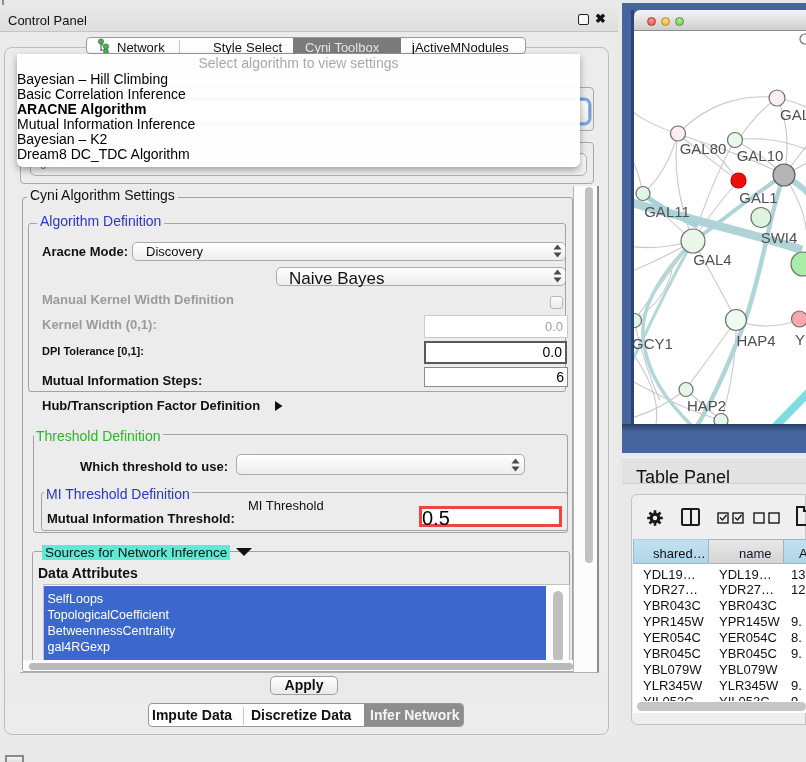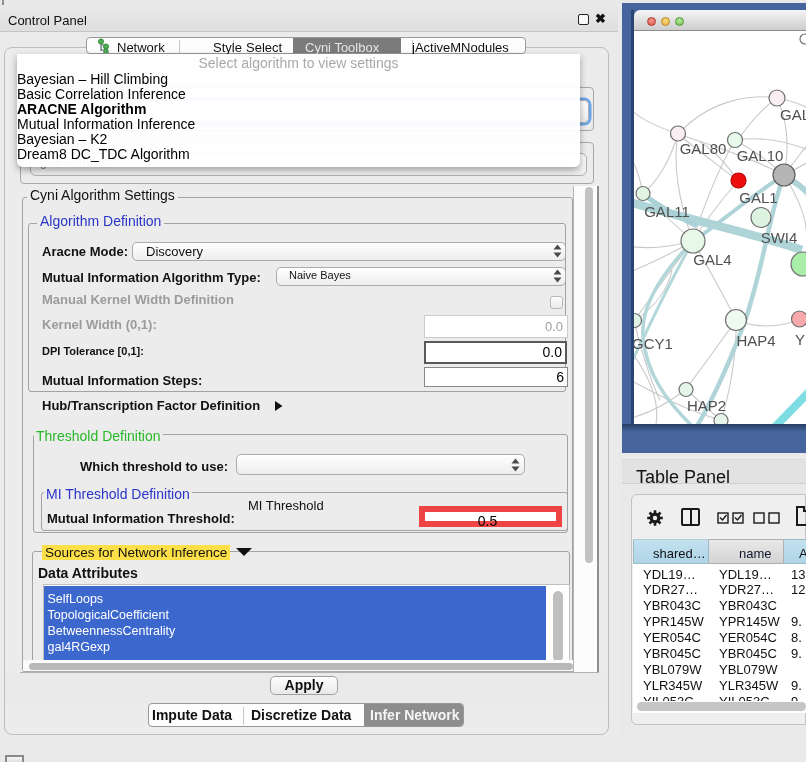--- a/index.html
+++ b/index.html
@@ -57,23 +57,22 @@
 <div class="abs" style="left:37px;top:212.5px;background:#ececec;padding:0 3px;font-size:14px;color:#2a35c8;">Algorithm Definition</div>
 
 <div class="abs" style="left:42px;top:243.5px;font-size:13px;font-weight:bold;color:#111;">Aracne Mode:</div>
 <div class="abs combo" style="left:132px;top:242px;width:434px;height:19px;background:linear-gradient(#ffffff,#ededed);border:1px solid #ababab;border-radius:5px;"></div>
 <div class="abs" style="left:146px;top:243.5px;font-size:13px;color:#111;">Discovery</div>
 <svg class="abs" style="left:552px;top:244px;" width="11" height="14" viewBox="0 0 11 14">
       <path d="M5.5 0.5 L9.5 5.5 L1.5 5.5 Z" fill="#4a4a4a"></path>
       <path d="M5.5 13.5 L9.5 8.5 L1.5 8.5 Z" fill="#4a4a4a"></path>
     </svg>
 
-<div class="abs" style="left:42px;top:269.5px;font-size:13px;font-weight:bold;color:#111;">Mutual Information Algorithm Type:</div>
 <div class="abs combo" style="left:276px;top:267px;width:290px;height:19px;background:linear-gradient(#ffffff,#ededed);border:1px solid #ababab;border-radius:5px;"></div>
-<div class="abs" style="left:289px;top:268.5px;font-size:11px;color:#111;">Naive Bayes</div>
+<div class="abs" style="left:289px;top:268.5px;font-size:17px;color:#111;">Naive Bayes</div>
 <svg class="abs" style="left:552px;top:269px;" width="11" height="14" viewBox="0 0 11 14">
       <path d="M5.5 0.5 L9.5 5.5 L1.5 5.5 Z" fill="#4a4a4a"></path>
       <path d="M5.5 13.5 L9.5 8.5 L1.5 8.5 Z" fill="#4a4a4a"></path>
     </svg>
 
 <div class="abs" style="left:42px;top:292px;font-size:13px;font-weight:bold;color:#9b9b9b;">Manual Kernel Width Definition</div>
 <div class="abs" style="left:550px;top:296px;width:13px;height:13px;background:linear-gradient(#fdfdfd,#eaeaea);border:1px solid #b9b9b9;border-radius:3px;"></div>
 
 <div class="abs" style="left:42px;top:316.5px;font-size:13px;font-weight:bold;color:#9b9b9b;">Kernel Width (0,1):</div>
 <div class="abs" style="left:424px;top:315px;width:144px;height:23px;background:#fff;border:1px solid #cccccc;font-size:13px;color:#a0a0a0;text-align:right;line-height:21px;padding-right:4px;">0.0</div>
@@ -96,24 +95,24 @@
 <div class="abs combo" style="left:236px;top:454px;width:289px;height:21px;background:linear-gradient(#ffffff,#ededed);border:1px solid #ababab;border-radius:5px;"></div>
 <div class="abs" style="left:248px;top:457.5px;font-size:13px;color:#111;margin-top:40px;">MI Threshold</div>
 <svg class="abs" style="left:510px;top:458px;" width="11" height="14" viewBox="0 0 11 14">
       <path d="M5.5 0.5 L9.5 5.5 L1.5 5.5 Z" fill="#4a4a4a"></path>
       <path d="M5.5 13.5 L9.5 8.5 L1.5 8.5 Z" fill="#4a4a4a"></path>
     </svg>
 
 <div class="abs" style="left:41px;top:492px;width:527px;height:39px;border:1px solid #a2a2a2;border-radius:3px;"></div>
 <div class="abs" style="left:44px;top:486px;background:#ececec;padding:0 2px;font-size:14px;color:#2a35c8;">MI Threshold Definition</div>
 <div class="abs" style="left:47px;top:510.5px;font-size:13px;font-weight:bold;color:#111;text-align:center;">Mutual Information Threshold:</div>
-<div class="abs" style="left:419px;top:506px;width:143px;height:21px;background:#fff;border:6px solid #ef4444;font-size:14px;color:#000;text-align:center;line-height:19px;padding-right:6px;">0.5</div>
+<div class="abs" style="left:419px;top:506px;width:143px;height:21px;background:#fff;border:3px solid #ef4444;font-size:20px;color:#000;text-align:left;line-height:19px;padding-right:6px;">0.5</div>
 
 <div class="abs" style="left:32px;top:551px;width:538px;height:121px;border:1px solid #a2a2a2;border-radius:3px;"></div>
-<div class="abs" style="left:42px;top:544.5px;background:#fde047;padding:0 3px;font-size:13.5px;color:#111;">Sources for Network Inference</div>
+<div class="abs" style="left:42px;top:544.5px;background:#5eead4;padding:0 3px;font-size:13.5px;color:#111;">Sources for Network Inference</div>
 <svg class="abs" style="left:236px;top:548px;" width="16" height="8" viewBox="0 0 16 8">
       <path d="M0 0 L16 0 L8 8 Z" fill="#111"></path>
     </svg>
 <div class="abs" style="left:38px;top:565px;font-size:14px;font-weight:bold;color:#111;">Data Attributes</div>
 
 <div class="abs" style="left:43px;top:584px;width:527px;height:77px;background:#fff;border:1px solid #c0c0c0;border-bottom:none;overflow:hidden;">
   <div class="abs" style="left:0px;top:1px;width:502px;height:76px;background:#3c67cd;"></div>
   <div class="abs" style="left:3.5px;top:6px;font-size:12.5px;color:#fff;line-height:16px;">SelfLoops<br>TopologicalCoefficient<br>BetweennessCentrality<br>gal4RGexp</div>
   <div class="abs" style="left:509px;top:6px;width:10px;height:71px;background:#bfbfbf;border-radius:5px;"></div>
 </div>

